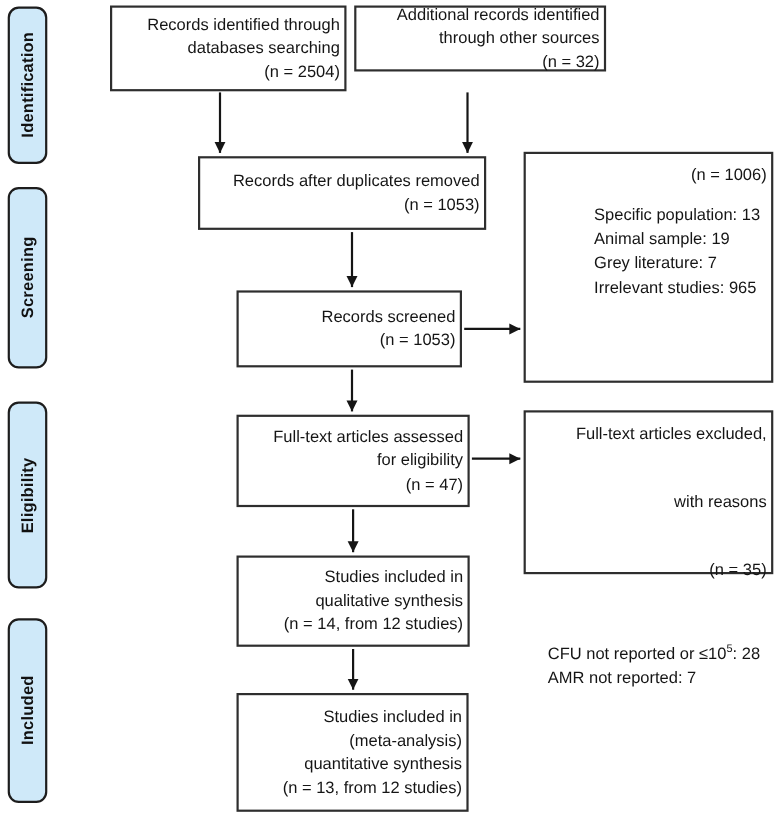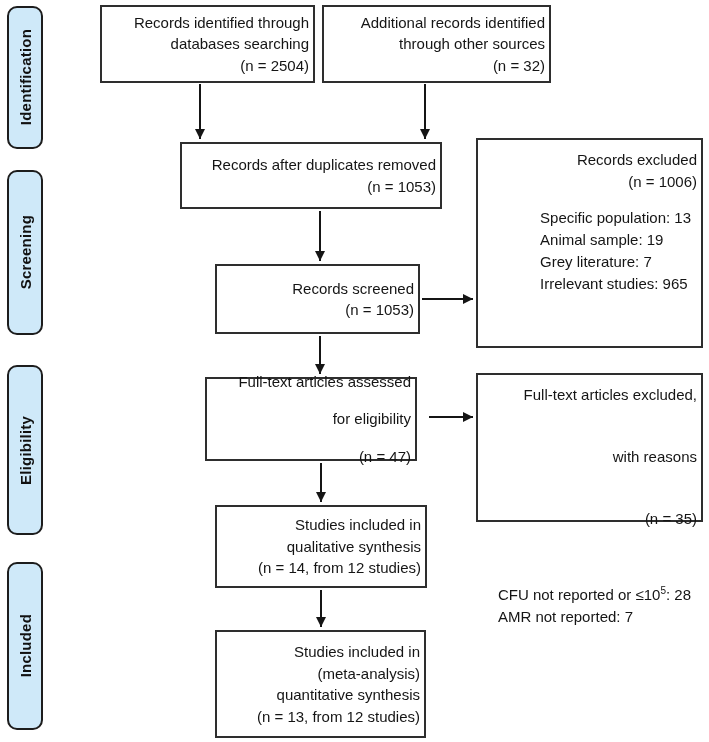--- a/index.html
+++ b/index.html
@@ -83,25 +83,25 @@
     vertical-align: super;
   }
 
   
   #stage-identification { top: 6px;  height: 143px; }
   #stage-screening      { top: 170px; height: 165px; }
   #stage-eligibility    { top: 365px; height: 170px; }
   #stage-included       { top: 562px; height: 168px; }
 
   #box-identified   { left: 100px; top: 5px;   width: 215px; height: 78px; }
-  #box-additional   { left: 322px; top: 5px;   width: 229px; height: 78px; }
+  #box-additional   { left: 322px; top: 5px;   width: 229px; height: 60px; }
   #box-duplicates   { left: 180px; top: 142px; width: 262px; height: 67px; padding-left: 29px; }
   #box-screened     { left: 215px; top: 264px; width: 205px; height: 70px; padding-left: 39px; }
   #box-excluded     { left: 476px; top: 138px; width: 227px; height: 210px; }
-  #box-fulltext     { left: 205px; top: 377px; width: 212px; height: 84px; gap: 16px; }
+  #box-fulltext     { left: 215px; top: 377px; width: 212px; height: 84px; }
   #box-ft-excluded  { left: 476px; top: 373px; width: 227px; height: 149px; gap: 40px; }
   #box-qualitative  { left: 215px; top: 505px; width: 212px; height: 83px; }
   #box-quantitative { left: 215px; top: 630px; width: 211px; height: 108px; }
 </style>
 </head>
 <body>
 
 <div class="canvas">
 
   <svg class="arrows" viewBox="0 0 709 742" aria-hidden="true">
@@ -149,21 +149,20 @@
     <div class="nowrap">Records after duplicates removed</div>
     <div>(n = 1053)</div>
   </div>
 
   <div class="box" id="box-screened">
     <div>Records screened</div>
     <div>(n = 1053)</div>
   </div>
 
   <div class="box detail" id="box-excluded">
-    <div>Records excluded</div>
     <div>(n = 1006)</div>
     <div class="reasons">
       <div>Specific population: 13</div>
       <div>Animal sample: 19</div>
       <div>Grey literature: 7</div>
       <div>Irrelevant studies: 965</div>
     </div>
   </div>
 
   <div class="box" id="box-fulltext">

